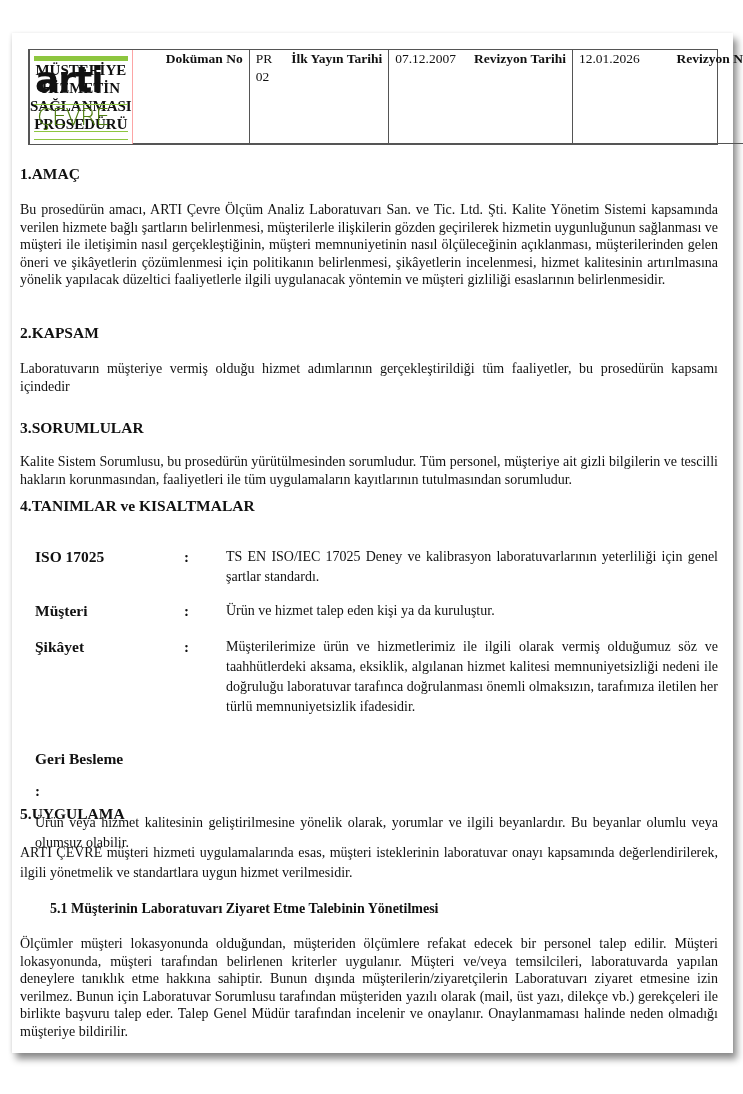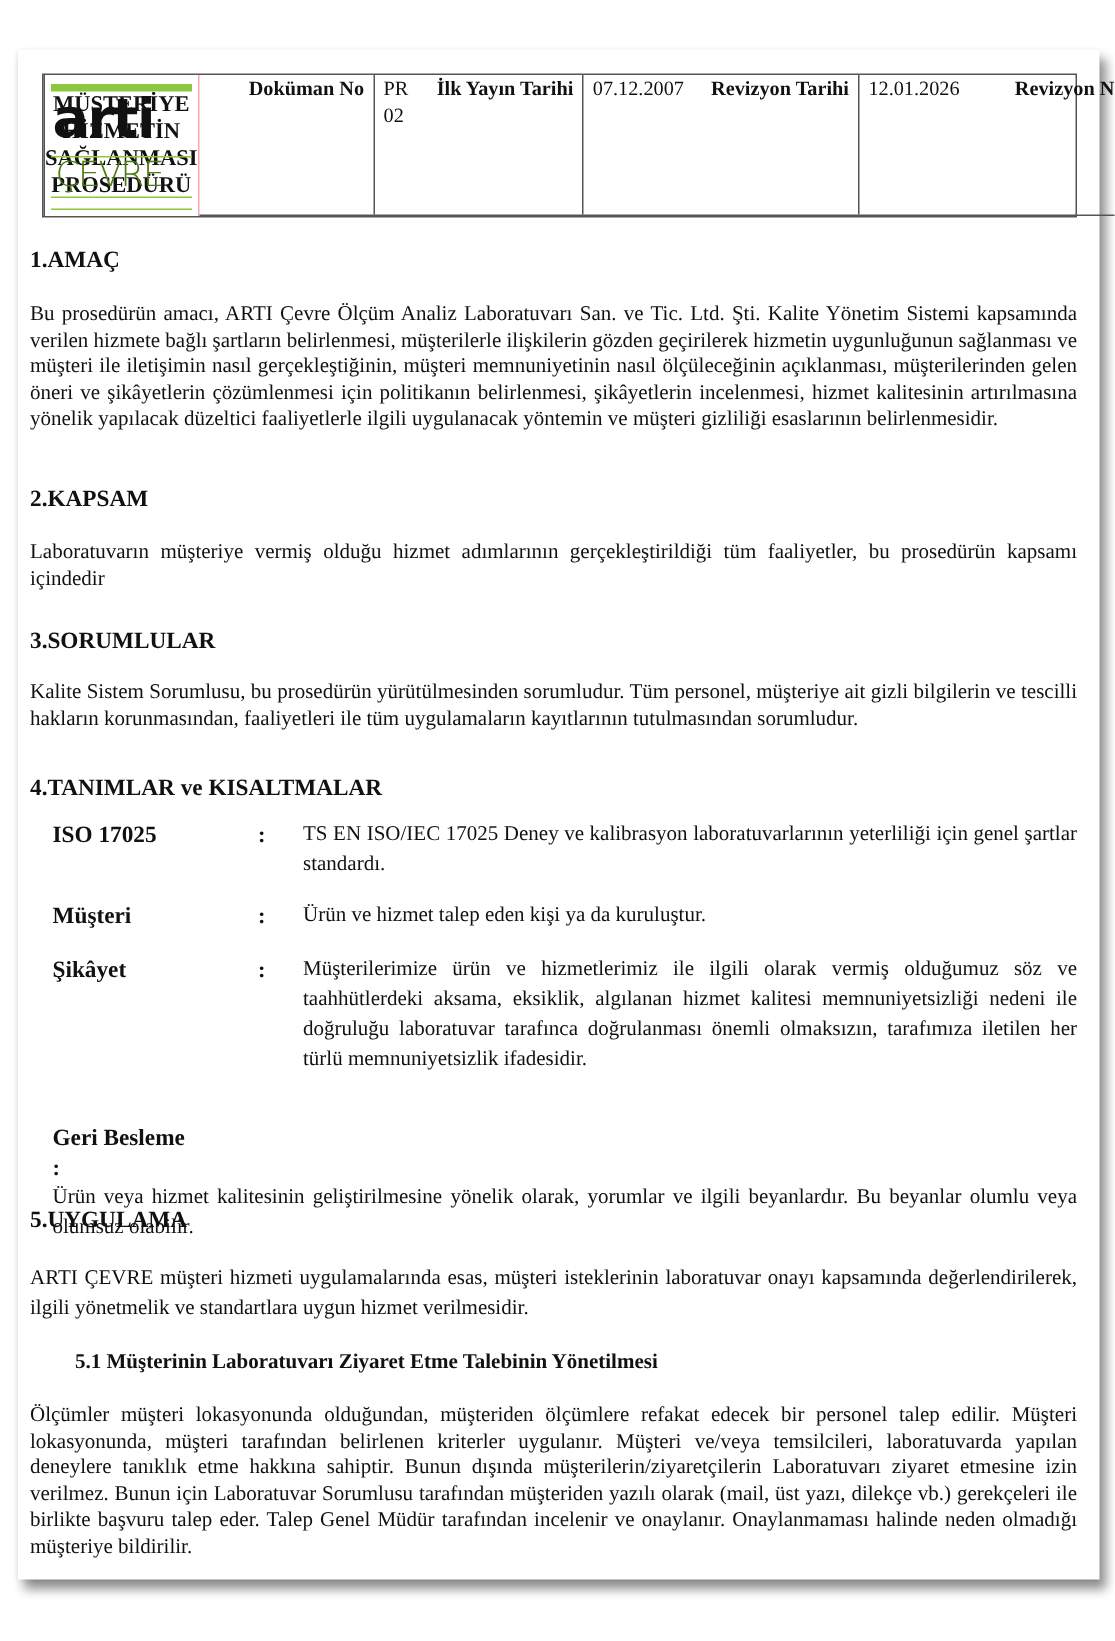--- a/index.html
+++ b/index.html
@@ -46,21 +46,21 @@
   .meta-value { flex: 1; padding-left: 6px; line-height: 18px; }
   .meta-value.bold { font-weight: bold; padding-left: 10px; }
 
   .content { position: absolute; left: 8px; top: 128px; width: 698px; font-size: 14px; }
   h2 { font-size: 15.5px; font-weight: bold; margin: 0; position: absolute; left: 0; }
   p.body {
     position: absolute; left: 0; width: 698px; margin: 0; text-align: justify;
     line-height: 17.6px; font-size: 14px;
   }
   .def {
-    position: absolute; left: 15px; width: 683px; display: flex;
+    position: absolute; left: 15px; width: 683px; display: flex; gap: 12px;
   }
   .def-term { width: 137px; font-weight: bold; font-size: 15.5px; line-height: 20px; }
   .def-colon { width: 30px; font-weight: bold; font-size: 15px; line-height: 20px; }
   .def-text { flex: 1; text-align: justify; font-size: 14px; line-height: 20px; }
   h3 { position: absolute; left: 30px; margin: 0; font-size: 14px; font-weight: bold; }
 </style>
 </head>
 <body>
 
 <div class="page">
@@ -109,21 +109,21 @@
   <div class="content">
     <h2 style="top:4px;">1.AMAÇ</h2>
     <p class="body" style="top:40px;">Bu prosedürün amacı, ARTI Çevre Ölçüm Analiz Laboratuvarı San. ve Tic. Ltd. Şti. Kalite Yönetim Sistemi kapsamında verilen hizmete bağlı şartların belirlenmesi, müşterilerle ilişkilerin gözden geçirilerek hizmetin uygunluğunun sağlanması ve müşteri ile iletişimin nasıl gerçekleştiğinin, müşteri memnuniyetinin nasıl ölçüleceğinin açıklanması, müşterilerinden gelen öneri ve şikâyetlerin çözümlenmesi için politikanın belirlenmesi, şikâyetlerin incelenmesi, hizmet kalitesinin artırılmasına yönelik yapılacak düzeltici faaliyetlerle ilgili uygulanacak yöntemin ve müşteri gizliliği esaslarının belirlenmesidir.</p>
 
     <h2 style="top:163px;">2.KAPSAM</h2>
     <p class="body" style="top:199px;">Laboratuvarın müşteriye vermiş olduğu hizmet adımlarının gerçekleştirildiği tüm faaliyetler, bu prosedürün kapsamı içindedir</p>
 
     <h2 style="top:258px;">3.SORUMLULAR</h2>
     <p class="body" style="top:292px;">Kalite Sistem Sorumlusu, bu prosedürün yürütülmesinden sorumludur. Tüm personel, müşteriye ait gizli bilgilerin ve tescilli hakların korunmasından, faaliyetleri ile tüm uygulamaların kayıtlarının tutulmasından sorumludur.</p>
 
-    <h2 style="top:356px;">4.TANIMLAR ve KISALTMALAR</h2>
+    <h2 style="top:336px;">4.TANIMLAR ve KISALTMALAR</h2>
 
     <div class="def" style="top:386px;">
       <div class="def-term">ISO 17025</div>
       <div class="def-colon">:</div>
       <div class="def-text">TS EN ISO/IEC 17025 Deney ve kalibrasyon laboratuvarlarının yeterliliği için genel şartlar standardı.</div>
     </div>
     <div class="def" style="top:440px;">
       <div class="def-term">Müşteri</div>
       <div class="def-colon">:</div>
       <div class="def-text">Ürün ve hizmet talep eden kişi ya da kuruluştur.</div>

